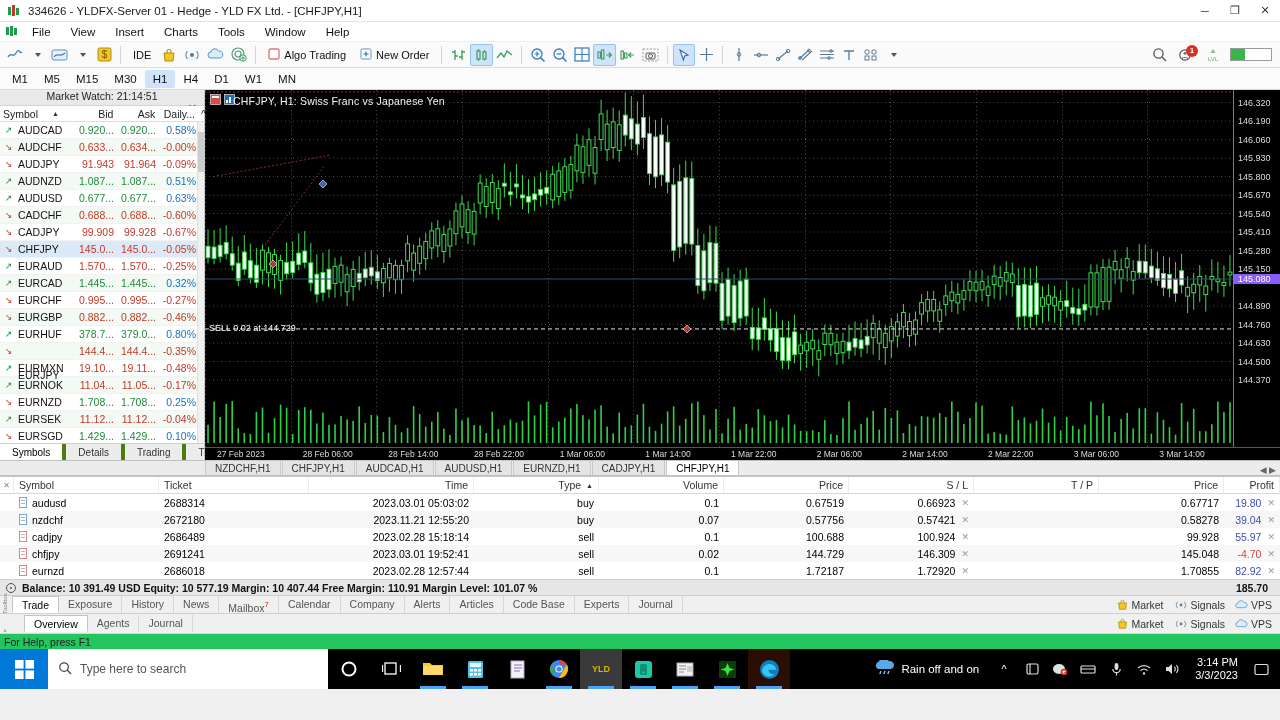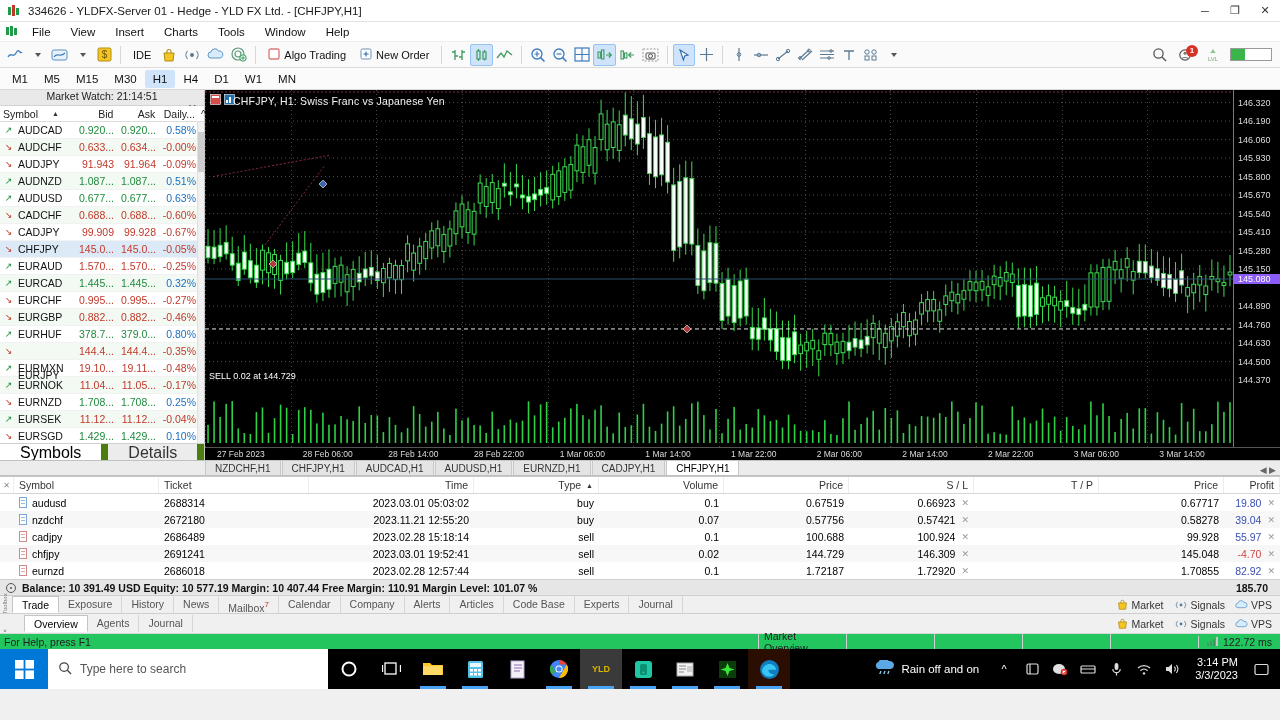--- a/index.html
+++ b/index.html
@@ -71,34 +71,34 @@
   .mw-body{ flex:1; overflow:hidden; position:relative; }
   .mwrow{ height:17px; display:flex; font-size:10.5px; align-items:center; border-bottom:1px solid #f2f2f2;}
   .mwrow.alt{ background:#f3faf3; }
   .mwrow.sel{ background:#dceaf7; }
   .mwrow>div{ padding:0 3px; display:flex; align-items:center;}
   .arrow{ width:11px; text-align:center; font-size:9px; }
   .up{ color:#1e8a3c; } .down{ color:#c0392b; }
   .mw-scroll{ position:absolute; right:0; top:0; bottom:0; width:7px; background:#f0f0f0; border-left:1px solid #e0e0e0;}
   .mw-scroll .thumb{ position:absolute; top:10px; left:0; width:7px; height:40px; background:#cdcdcd; }
   .mw-tabs{ height:17px; display:flex; background:#ececec; border-top:1px solid #cfcfcf; }
-  .mw-tab{ padding:0 20px; height:17px; line-height:17px; font-size:16px; color:#333; border-right:7px solid #4d7c0f;}
+  .mw-tab{ padding:0 12px; height:17px; line-height:17px; font-size:10px; color:#333; border-right:4px solid #4d7c0f;}
   .mw-tab.active{ background:#fff; color:#000; }
 
   
   .chartwrap{ flex:1; display:flex; flex-direction:column; background:#000; position:relative; }
   .chart{ flex:1; position:relative; background:#000; overflow:hidden; }
   .chart .label{ position:absolute; left:28px; top:5px; color:#f2f2f2; font-size:10.5px; white-space:nowrap; letter-spacing:.2px;}
   .chart .chicon{ position:absolute; left:5px; top:4px; display:flex; gap:3px; }
   .pricescale{ position:absolute; right:0; top:0; bottom:0; width:47px; background:#000; border-left:1px solid #7a7a7a; }
   .pstick{ position:absolute; right:0; width:47px; font-size:9px; color:#dcdcdc; text-align:left; padding-left:5px; }
   .pscur{ position:absolute; right:0; width:47px; background:#8b5cf6; color:#fff; font-size:9px; padding-left:5px; }
   .timescale{ height:13px; background:#000; border-top:1px solid #555; position:relative; }
   .tstick{ position:absolute; top:1px; font-size:8.5px; color:#dcdcdc; white-space:nowrap;}
-  .selllabel{ position:absolute; color:#fff; font-size:9px; left:4px;margin-top:48px; }
+  .selllabel{ position:absolute; color:#fff; font-size:9px; left:4px; }
 
   
   .charttabs{ height:16px; background:#ececec; border-top:1px solid #c0c0c0; border-bottom:1px solid #c0c0c0; display:flex; align-items:flex-end; padding-left:205px; flex:none; position:relative;}
   .ctab{ height:15px; line-height:15px; padding:0 9px; font-size:10px; color:#333; background:#e4e4e4; border:1px solid #c8c8c8; border-bottom:none; margin-right:1px;}
   .ctab.active{ background:#fff; color:#000; }
   .ct-right{ margin-left:auto; display:flex; gap:2px; padding-right:4px; color:#666; font-size:9px;}
 
   
   .terminal{ flex:none; background:#fff; display:flex; flex-direction:column; border-top:1px solid #c7c7c7;}
   .tt-head{ height:17px; display:flex; background:#fff; border-bottom:1px solid #d7d7d7; font-size:10.5px; color:#333;}
@@ -1443,36 +1443,20 @@
               <path d="M4 10a3 3 0 010-6 4 4 0 017.6-.8A3 3 0 0113 10z" fill="#d8ecfb" stroke="#5a95c7"></path>
             </svg>
           </span>
         <span>VPS</span>
       </span>
     </div>
   </div>
 
   <div class="statusbar">
     <span>For Help, press F1</span>
-    <div class="sb-cells">
-      <div class="sb-cell">Market Overview</div>
-      <div class="sb-cell"></div>
-      <div class="sb-cell"></div>
-      <div class="sb-cell"></div>
-      <div class="sb-cell"></div>
-      <div class="sb-ping">
-        <span><svg width="12" height="10" viewBox="0 0 12 10">
-              <rect x="0" y="7" width="2" height="3" fill="#3d9b5f"></rect>
-              <rect x="3" y="5" width="2" height="5" fill="#3d9b5f"></rect>
-              <rect x="6" y="3" width="2" height="7" fill="#3d9b5f"></rect>
-              <rect x="9" y="1" width="2" height="9" fill="#c8c8c8"></rect>
-            </svg></span>
-        <span>122.72 ms</span>
-      </div>
-    </div>
   </div>
 
   <div class="taskbar">
     <div class="start">
       <svg width="19" height="19" viewBox="0 0 19 19">
           <rect x="0" y="0" width="8.6" height="8.6" fill="#fff"></rect>
           <rect x="10.4" y="0" width="8.6" height="8.6" fill="#fff"></rect>
           <rect x="0" y="10.4" width="8.6" height="8.6" fill="#fff"></rect>
           <rect x="10.4" y="10.4" width="8.6" height="8.6" fill="#fff"></rect>
         </svg>

